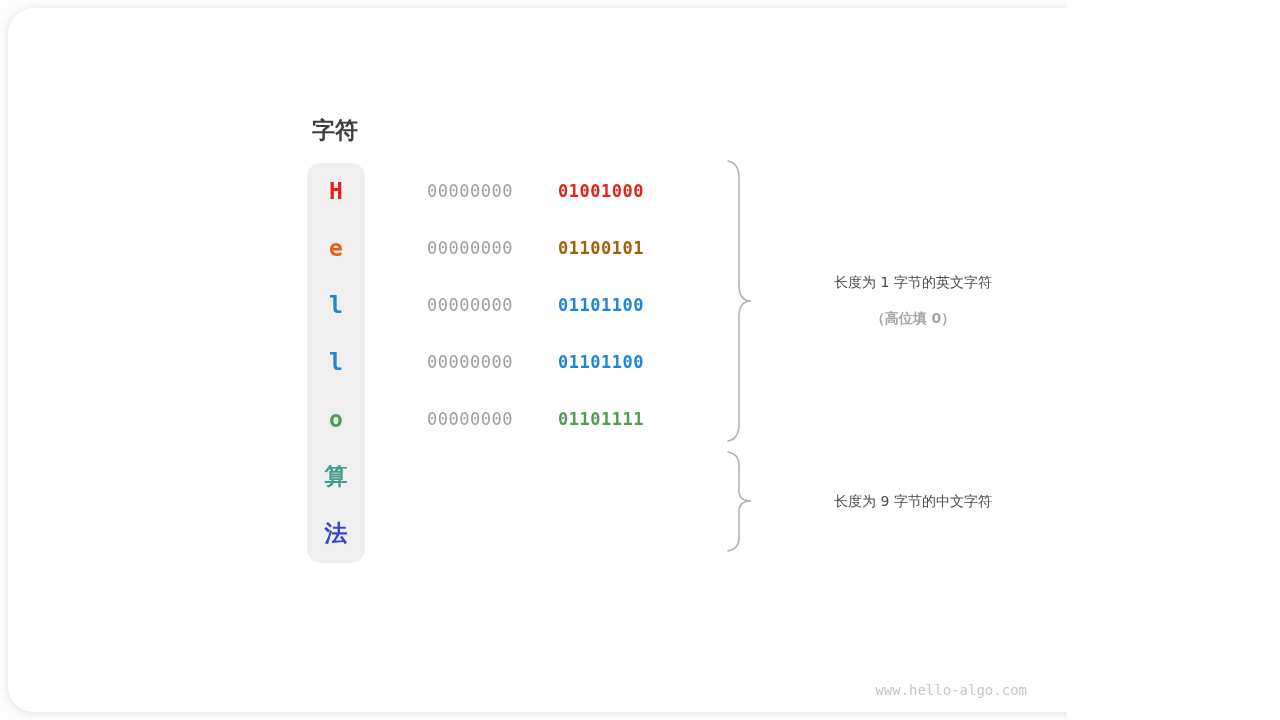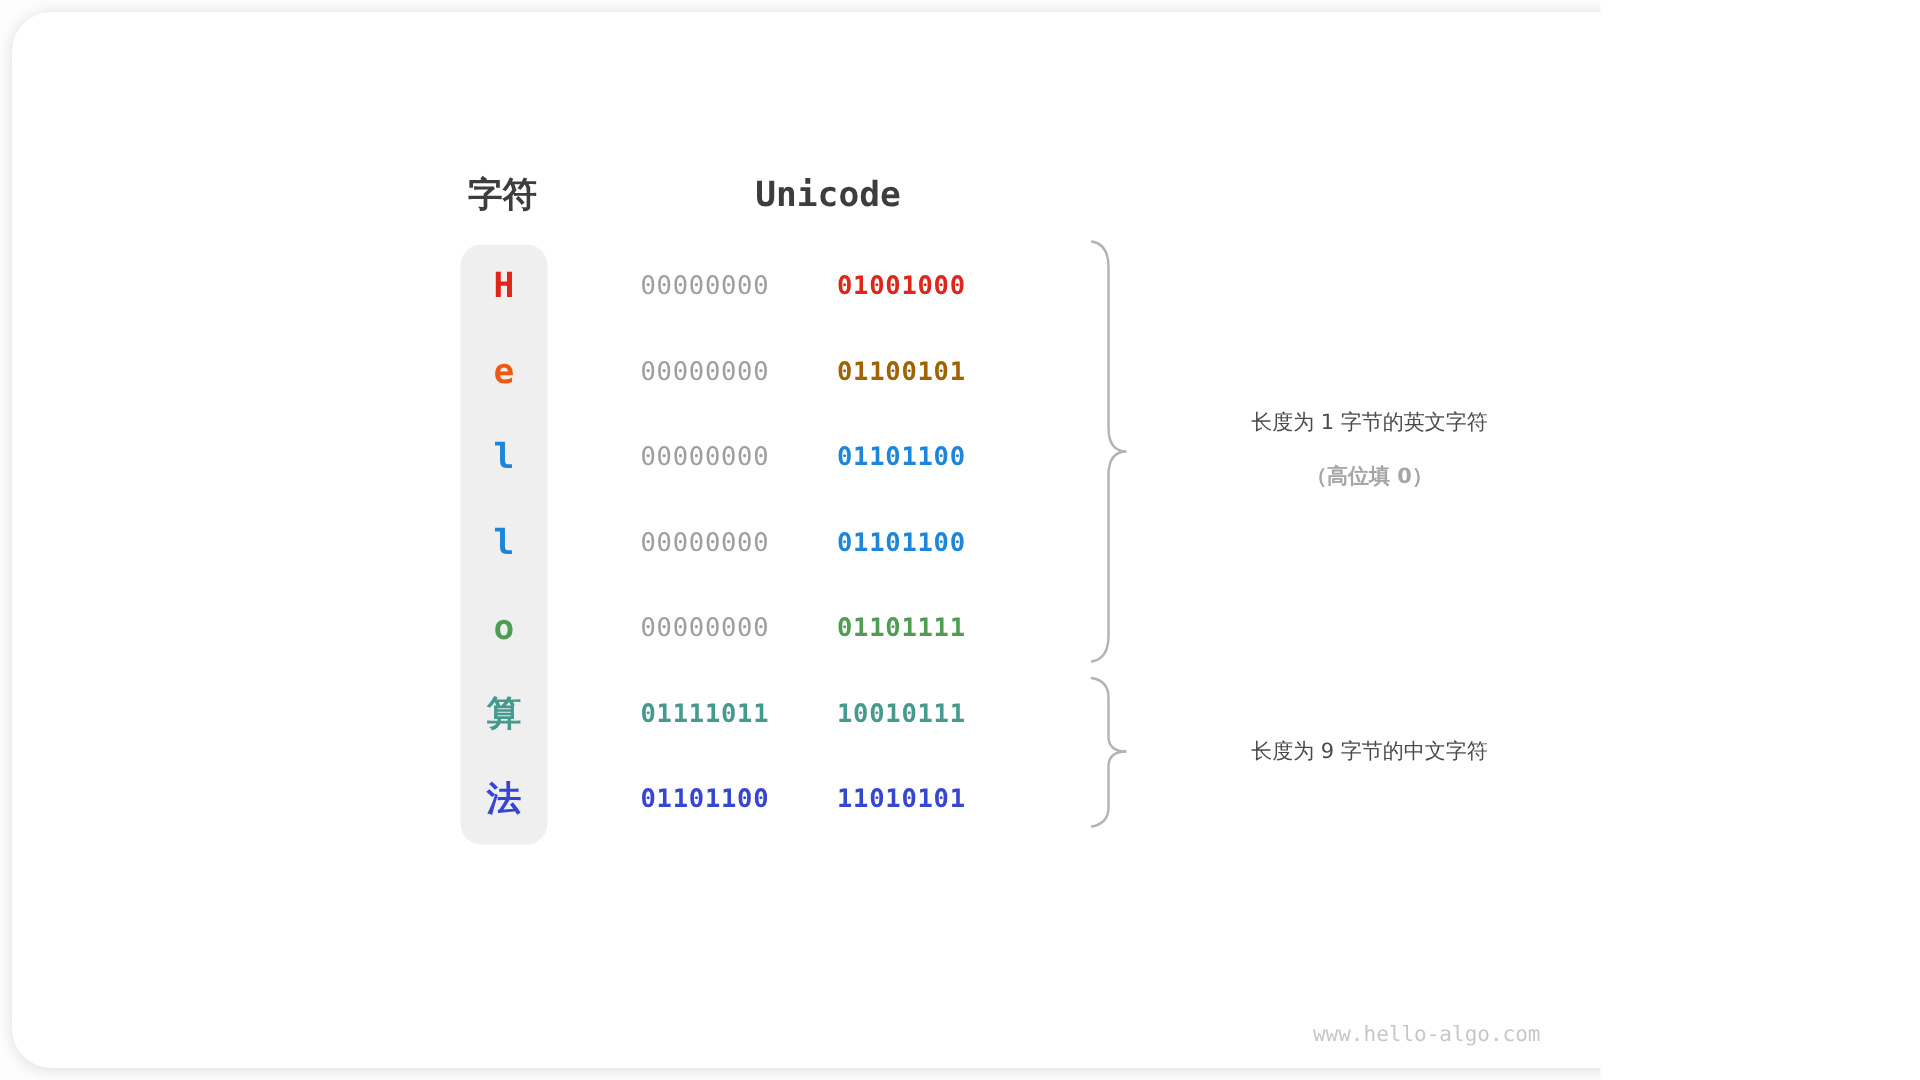--- a/index.html
+++ b/index.html
@@ -62,21 +62,20 @@
     font-family:"DejaVu Sans Mono", monospace; font-size:14px; color:#c7c7c7;
   }
 </style>
 </head>
 <body>
 
 <div class="canvas">
   <div class="card"></div>
 
   <div class="hdr hdr-char">字符</div>
-  <div class="hdr hdr-uni">Unicode</div>
 
   <div class="char-col"></div>
 
   <div class="cell r0" style="color: rgb(224, 37, 27);">H</div>
   <div class="cell r1" style="color: rgb(238, 90, 15);">e</div>
   <div class="cell r2" style="color: rgb(29, 134, 216);">l</div>
   <div class="cell r3" style="color: rgb(29, 134, 216);">l</div>
   <div class="cell r4" style="color: rgb(78, 157, 82);">o</div>
   <div class="cell r5" style="color: rgb(69, 154, 142);">算</div>
   <div class="cell r6" style="color: rgb(54, 70, 208);">法</div>
@@ -89,26 +88,20 @@
   </div>
   <div class="brow r2">
     <span class="b1 dim" style="color: rgb(158, 158, 158);">00000000</span><span class="b2" style="color: rgb(29, 134, 216);">01101100</span>
   </div>
   <div class="brow r3">
     <span class="b1 dim" style="color: rgb(158, 158, 158);">00000000</span><span class="b2" style="color: rgb(29, 134, 216);">01101100</span>
   </div>
   <div class="brow r4">
     <span class="b1 dim" style="color: rgb(158, 158, 158);">00000000</span><span class="b2" style="color: rgb(78, 157, 82);">01101111</span>
   </div>
-  <div class="brow r5">
-    <span class="b1" style="color: rgb(69, 154, 142);">01111011</span><span class="b2" style="color: rgb(69, 154, 142);">10010111</span>
-  </div>
-  <div class="brow r6">
-    <span class="b1" style="color: rgb(54, 70, 208);">01101100</span><span class="b2" style="color: rgb(54, 70, 208);">11010101</span>
-  </div>
 
   <div class="brace brace-1">
     <svg viewBox="0 0 32 282" preserveAspectRatio="none">
       <path d="M 6,1 Q 17,3 17,18 L 17,125 Q 17,141 29,141 Q 17,141 17,157 L 17,264 Q 17,279 6,281" fill="none" stroke="#b3b3b3" stroke-width="1.6" stroke-linecap="round"></path>
     </svg>
   </div>
 
   <div class="brace brace-2">
     <svg viewBox="0 0 32 101" preserveAspectRatio="none">
       <path d="M 6,1 Q 17,3 17,14 L 17,40 Q 17,50 29,50 Q 17,50 17,60 L 17,87 Q 17,98 6,100" fill="none" stroke="#b3b3b3" stroke-width="1.6" stroke-linecap="round"></path>

